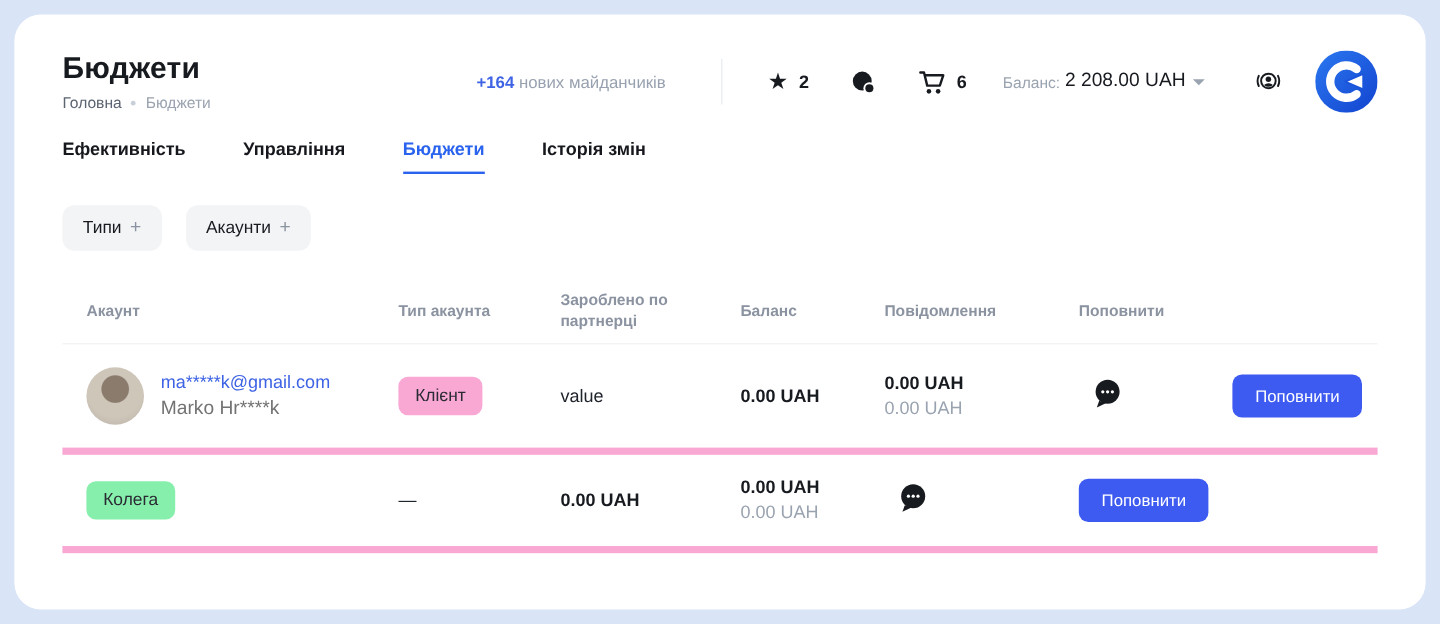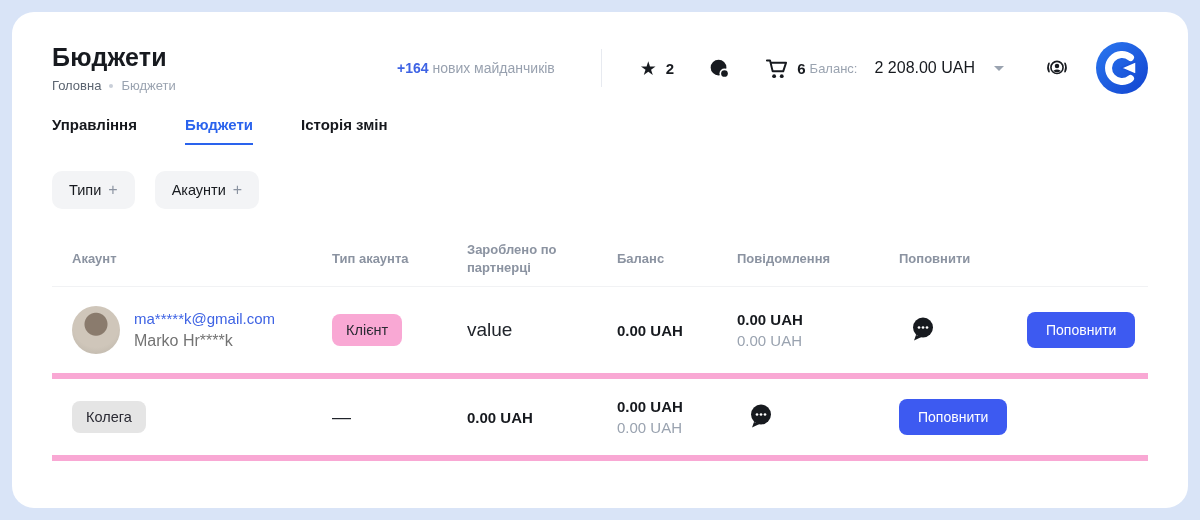--- a/index.html
+++ b/index.html
@@ -25,21 +25,21 @@
   .bc-dot { width: 4px; height: 4px; border-radius: 50%; background: #c9cfd9; display: inline-block; }
   .bc-current { color: #9aa3b0; }
   .stats { font-size: 14px; white-space: nowrap; }
   .stats .num { color: #3e63e4; font-weight: 600; margin-top: 29px; }
   .stats .lbl { color: #98a1af; }
   .vdiv { width: 1px; height: 38px; background: #e7eaf0; margin: 0 38px 0 46px; }
   .counters { display: flex; align-items: center; gap: 34px; }
   .counter { display: flex; align-items: center; gap: 9px; cursor: pointer; }
   .counter .cnt { font-size: 15px; font-weight: 700; }
   .star-glyph { font-size: 19px; line-height: 1; color: #171a1f; }
-  .balance { margin-left: auto; display: flex; align-items: center; gap: 17px; cursor: pointer; }
+  .balance { margin-left: auto; display: flex; align-items: center; gap: 4px; cursor: pointer; }
   .balance .bl { font-size: 13px; color: #9aa3b0; }
   .balance .bv { font-size: 16px; font-weight: 400; }
   .caret { width: 0; height: 0; border-left: 5px solid transparent; border-right: 5px solid transparent; border-top: 5px solid #9aa3b0; margin-left: 2px; }
   .notif { margin: 0 26px 0 40px; cursor: pointer; display: flex; }
   .logo { width: 52px; height: 52px; cursor: pointer; }
   
   .tabs { display: flex; gap: 48px; margin-top: 22px; }
   .tab { font-size: 15px; font-weight: 700; padding-bottom: 10px; cursor: pointer; color: #16181d; border-bottom: 2px solid transparent; }
   .tab.active { color: #2a63ed; border-bottom-color: #2a63ed; }
   
@@ -57,21 +57,21 @@
   .thead .cell { font-size: 13px; color: #8b93a1; font-weight: 600; line-height: 1.35; padding-right: 18px; }
   .cell:first-child { padding-left: 20px; }
   .tbody-row { padding: 19px 0; border-bottom: 6px solid #f9a8d4; }
   .acct { display: flex; align-items: center; gap: 14px; }
   .avatar { width: 48px; height: 48px; border-radius: 50%; flex: 0 0 48px; }
   .avatar-1 { background: radial-gradient(circle at 50% 38%, #8a7b6d 0 11px, #cfc6ba 12px 60%, #b9b2a6 100%); }
   .avatar-2 { background: radial-gradient(circle at 50% 40%, #6b5140 0 11px, #e8ddcf 12px 60%, #d7c9b8 100%); }
   .email { font-size: 15px; color: #3e63e4; cursor: pointer; }
   .uname { font-size: 16px; color: #737373; margin-top: 5px; }
   .tag { display: inline-block; padding: 8px 14px; border-radius: 8px; font-size: 14.5px; color: #2a2a33; }
-  .plain-val { font-size: 19px; color: #20242b; }
+  .plain-val { font-size: 15px; color: #20242b; }
   .bal { font-size: 15px; font-weight: 700; }
   .turn-m { font-size: 15px; font-weight: 700; }
   .turn-q { font-size: 15px; color: #9aa3b0; margin-top: 4px; }
   .msg-cell { padding-left: 10px; }
   .chat-bubble { cursor: pointer; display: inline-flex; }
   .topup-btn {
     background: #3d5af1; color: #fff; border: none; cursor: pointer;
     font-family: inherit; font-size: 14px; padding: 10px 19px; border-radius: 8px;
   }
 </style>
@@ -150,20 +150,21 @@
           </linearGradient>
         </defs>
         <circle cx="26" cy="26" r="26" fill="url(#lg)"></circle>
         <path d="M34.5 15.5 a13.5 13.5 0 1 0 0 21" fill="none" stroke="#ffffff" stroke-width="7" stroke-linecap="round"></path>
         <path d="M40 19.5 L25 26 L40 32.5 Z" fill="#ffffff" stroke="#1a55db" stroke-width="1.5" stroke-linejoin="round"></path>
       </svg>
     </div>
   </div>
 
   <div class="tabs">
+    <div class="tab">Ефективність</div>
     <div class="tab">Управління</div>
     <div class="tab active">Бюджети</div>
     <div class="tab">Історія змін</div>
   </div>
 
   <div class="pills">
     <div class="pill">
       <span>Типи</span>
       <span class="plus">+</span>
     </div>
@@ -211,21 +212,21 @@
           </svg>
         </span>
       </div>
       <div class="cell">
         <button class="topup-btn">Поповнити</button>
       </div>
     </div>
 
     <div class="trow tbody-row">
       <div class="cell">
-        <span class="tag" style="background:#e5e5e5">Колега</span>
+        <span class="tag" style="background:#86efac">Колега</span>
       </div>
       <div class="cell plain-val">—</div>
       <div class="cell bal">0.00 UAH</div>
       <div class="cell">
         <div class="turn-m">0.00 UAH</div>
         <div class="turn-q">0.00 UAH</div>
       </div>
       <div class="cell msg-cell">
         <span class="chat-bubble">
           <svg width="27" height="27" viewBox="0 0 27 27">

